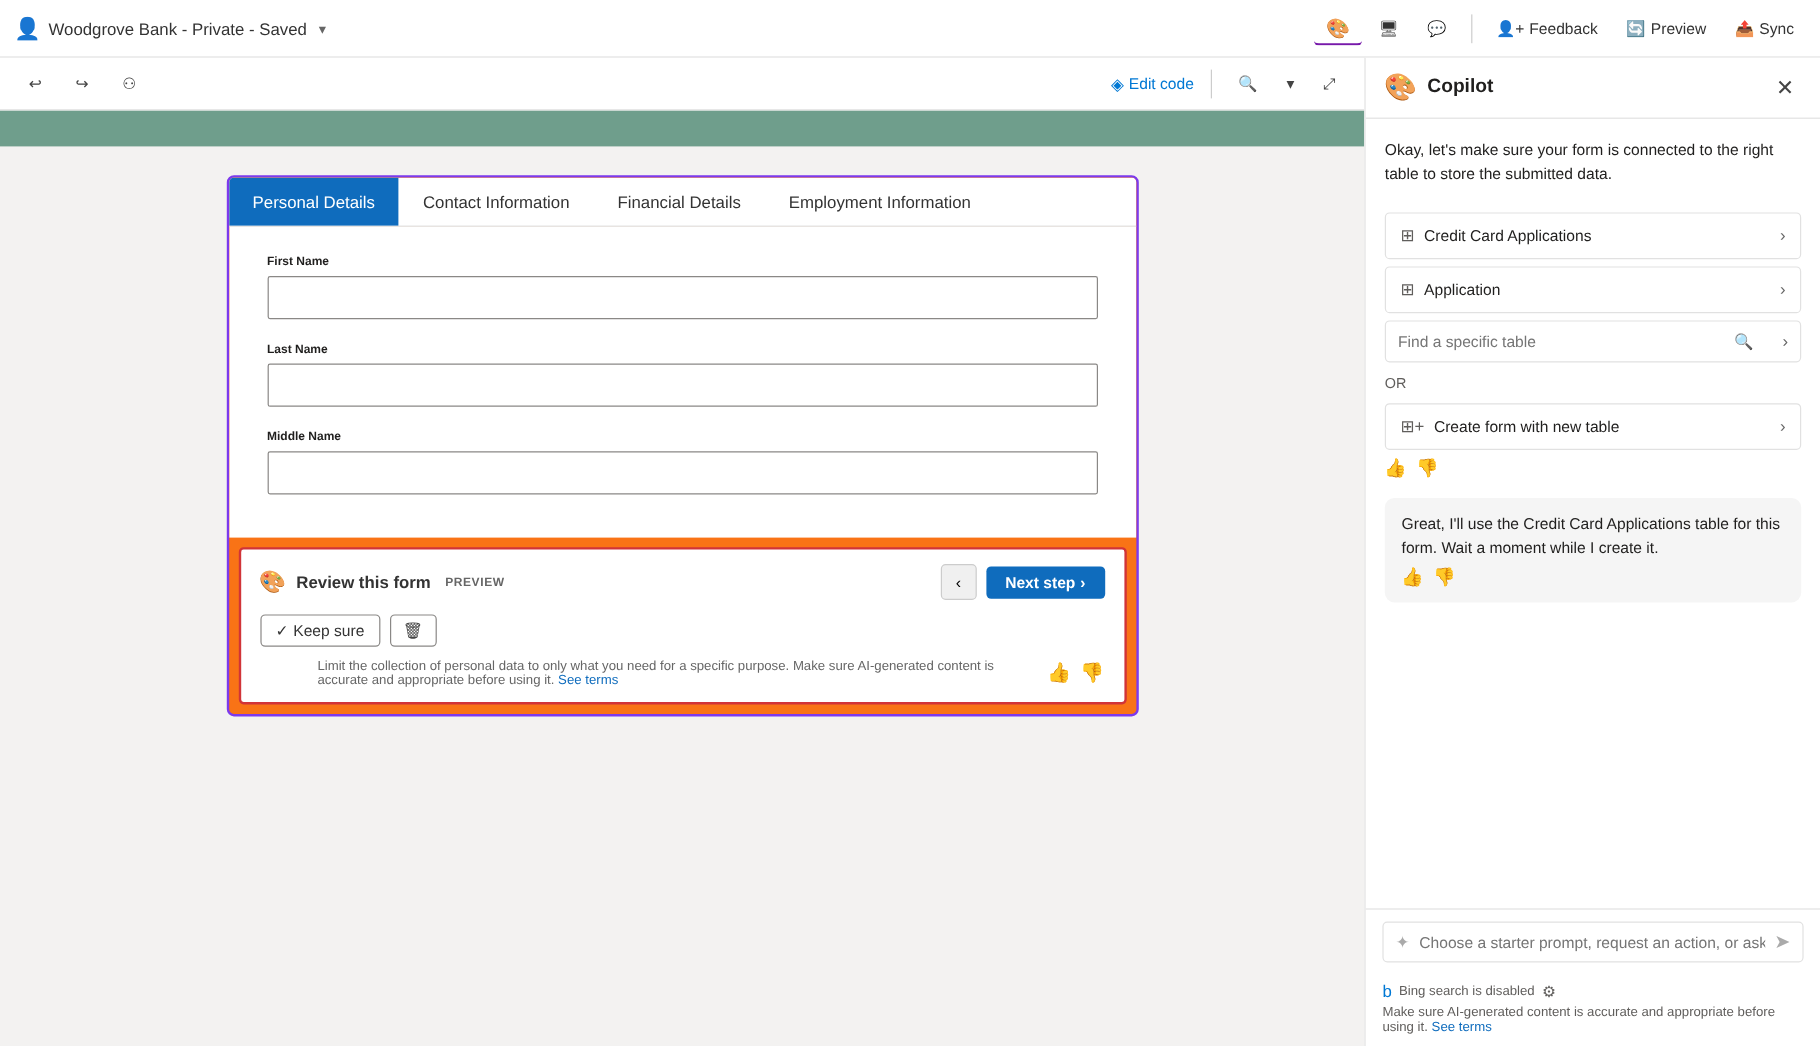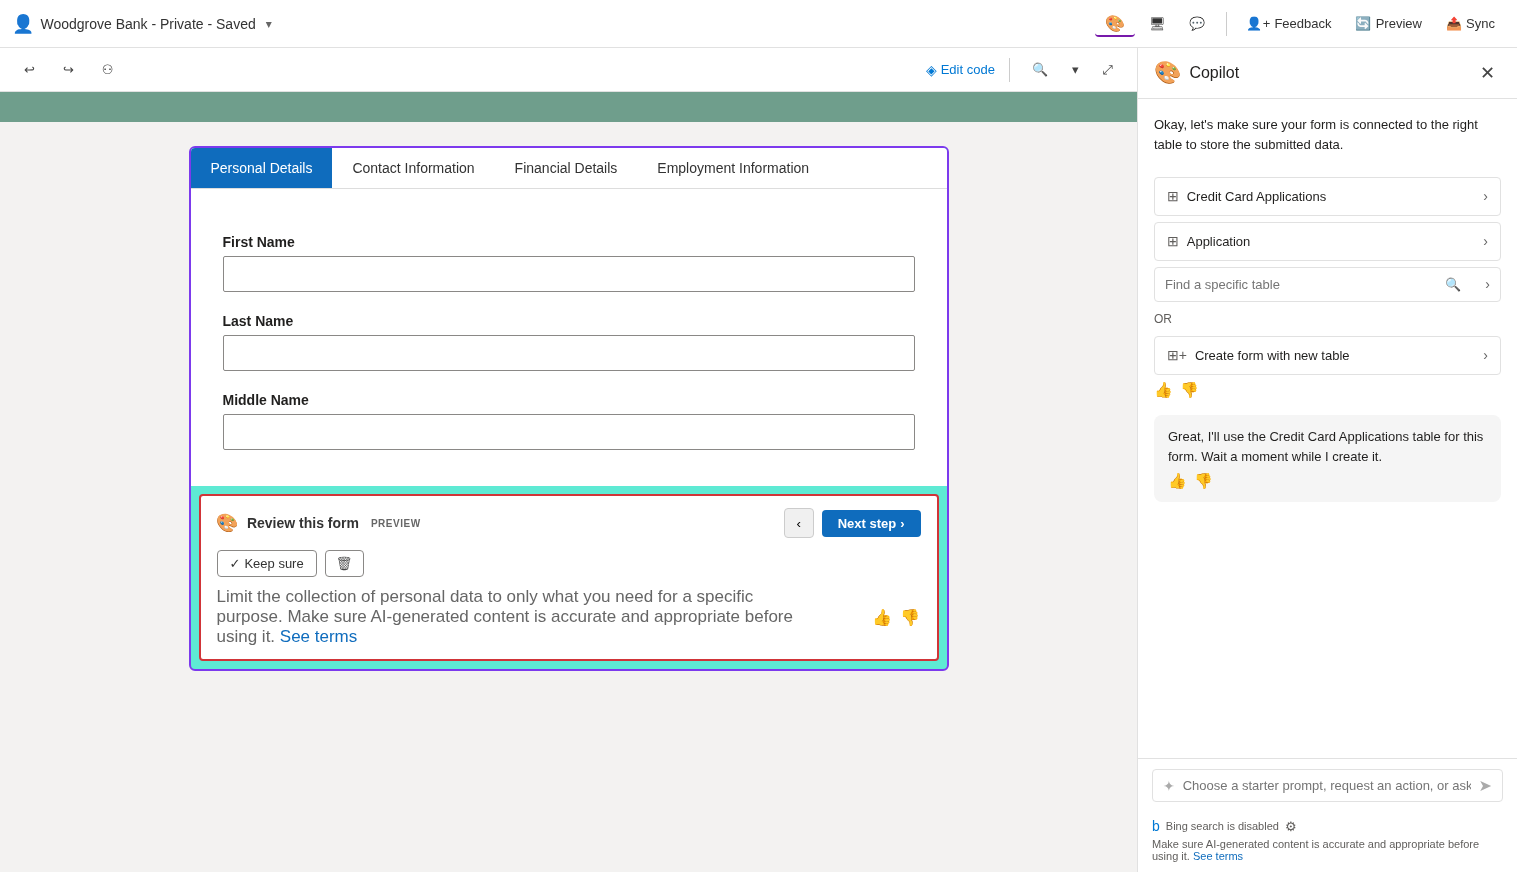--- a/index.html
+++ b/index.html
@@ -36,67 +36,67 @@
     .edit-code-btn { display: flex; align-items: center; gap: 4px; color: #0078d4; font-size: 13px; background: transparent; border: none; cursor: pointer; }
 
     
     .canvas-scroll { flex: 1; overflow-y: auto; overflow-x: hidden; background: #f3f2f1; position: relative; }
     .canvas-header-bar { height: 30px; background: #6f9e8c; width: 100%; }
 
     .form-wrapper {
       margin: 24px auto; width: 760px; background: transparent;
     }
     .form-container {
-      border: 2px solid #7c3aed; border-radius: 6px; background: #5eead4; overflow: hidden;
+      border: 2px solid #7c3aed; border-radius: 6px; background: #f97316; overflow: hidden;
     }
 
     
     .form-tabs { display: flex; border-bottom: 1px solid #ddd; background: #fff; }
     .form-tab {
       padding: 12px 20px; cursor: pointer; font-size: 14px; color: #333; border: none;
       background: transparent; white-space: nowrap;
     }
     .form-tab.active { background: #0f6cbd; color: #fff; }
 
     
     .form-body { padding: 24px 32px 16px; background: #fff; }
     .field-group { margin-bottom: 20px; }
-    .field-label { font-size: 14px; font-weight: 600; color: #201f1e; margin-bottom: 6px; margin-top: 21px; }
+    .field-label { font-size: 10px; font-weight: 600; color: #201f1e; margin-bottom: 6px; }
     .field-input {
       width: 100%; height: 36px; border: 1px solid #8a8886; border-radius: 2px;
       padding: 0 8px; font-size: 14px; background: #fff; outline: none;
     }
 
     
     .review-bar {
       border: 2px solid #d13438; border-radius: 4px; margin: 8px; background: #fff;
       padding: 12px 16px;
     }
     .review-bar-header { display: flex; align-items: center; justify-content: space-between; margin-bottom: 12px; }
     .review-bar-title { display: flex; align-items: center; gap: 8px; font-size: 14px; font-weight: 600; color: #333; }
     .preview-badge { font-size: 10px; font-weight: 700; color: #666; letter-spacing: 0.5px; margin-left: 4px; }
     .review-bar-nav { display: flex; align-items: center; gap: 8px; }
     .nav-arrow-btn { background: #f0f0f0; border: 1px solid #ccc; border-radius: 4px; width: 30px; height: 30px; cursor: pointer; display: flex; align-items: center; justify-content: center; }
     .next-step-btn { background: #0f6cbd; color: #fff; border: none; border-radius: 4px; padding: 6px 16px; cursor: pointer; font-size: 13px; font-weight: 600; display: flex; align-items: center; gap: 4px; }
     .review-bar-actions { display: flex; align-items: center; gap: 8px; margin-bottom: 10px; }
     .keep-form-btn { background: #fff; border: 1px solid #8a8886; border-radius: 4px; padding: 5px 12px; cursor: pointer; font-size: 13px; display: flex; align-items: center; gap: 4px; color: #333; }
     .delete-btn { background: #fff; border: 1px solid #8a8886; border-radius: 4px; padding: 5px 10px; cursor: pointer; display: flex; align-items: center; justify-content: center; color: #444; }
     .review-footer { display: flex; align-items: center; justify-content: space-between; }
-    .review-disclaimer { font-size: 17px; color: #666; max-width: 580px; }
+    .review-disclaimer { font-size: 11px; color: #666; max-width: 580px; margin-left: 48px; }
     .review-disclaimer a { color: #0f6cbd; text-decoration: none; }
     .review-feedback-icons { display: flex; gap: 8px; }
     .feedback-icon-btn { background: transparent; border: none; cursor: pointer; font-size: 16px; color: #444; }
 
     
     .copilot-panel {
       width: 380px; flex-shrink: 0; background: #fff; border-left: 1px solid #e1e1e1;
       display: flex; flex-direction: column; overflow: hidden;
     }
     .copilot-header { display: flex; align-items: center; padding: 12px 16px; border-bottom: 1px solid #e1e1e1; gap: 8px; }
-    .copilot-title { font-size: 16px; font-weight: 400; color: #201f1e; flex: 1; }
+    .copilot-title { font-size: 16px; font-weight: 700; color: #201f1e; flex: 1; }
     .copilot-close-btn { background: transparent; border: none; cursor: pointer; font-size: 18px; color: #444; padding: 2px 6px; }
 
     .copilot-messages { flex: 1; overflow-y: auto; padding: 16px; display: flex; flex-direction: column; gap: 16px; }
 
     .copilot-message { font-size: 13px; color: #201f1e; line-height: 1.5; }
     .copilot-message p { margin-bottom: 23px; }
     .copilot-msg-feedback { display: flex; gap: 8px; margin-top: 6px; }
     .msg-feedback-btn { background: transparent; border: none; cursor: pointer; font-size: 15px; color: #666; }
 
     .section-label { font-size: 11px; color: #605e5c; font-weight: 600; margin-bottom: 6px; text-transform: uppercase; letter-spacing: 0.3px; }

